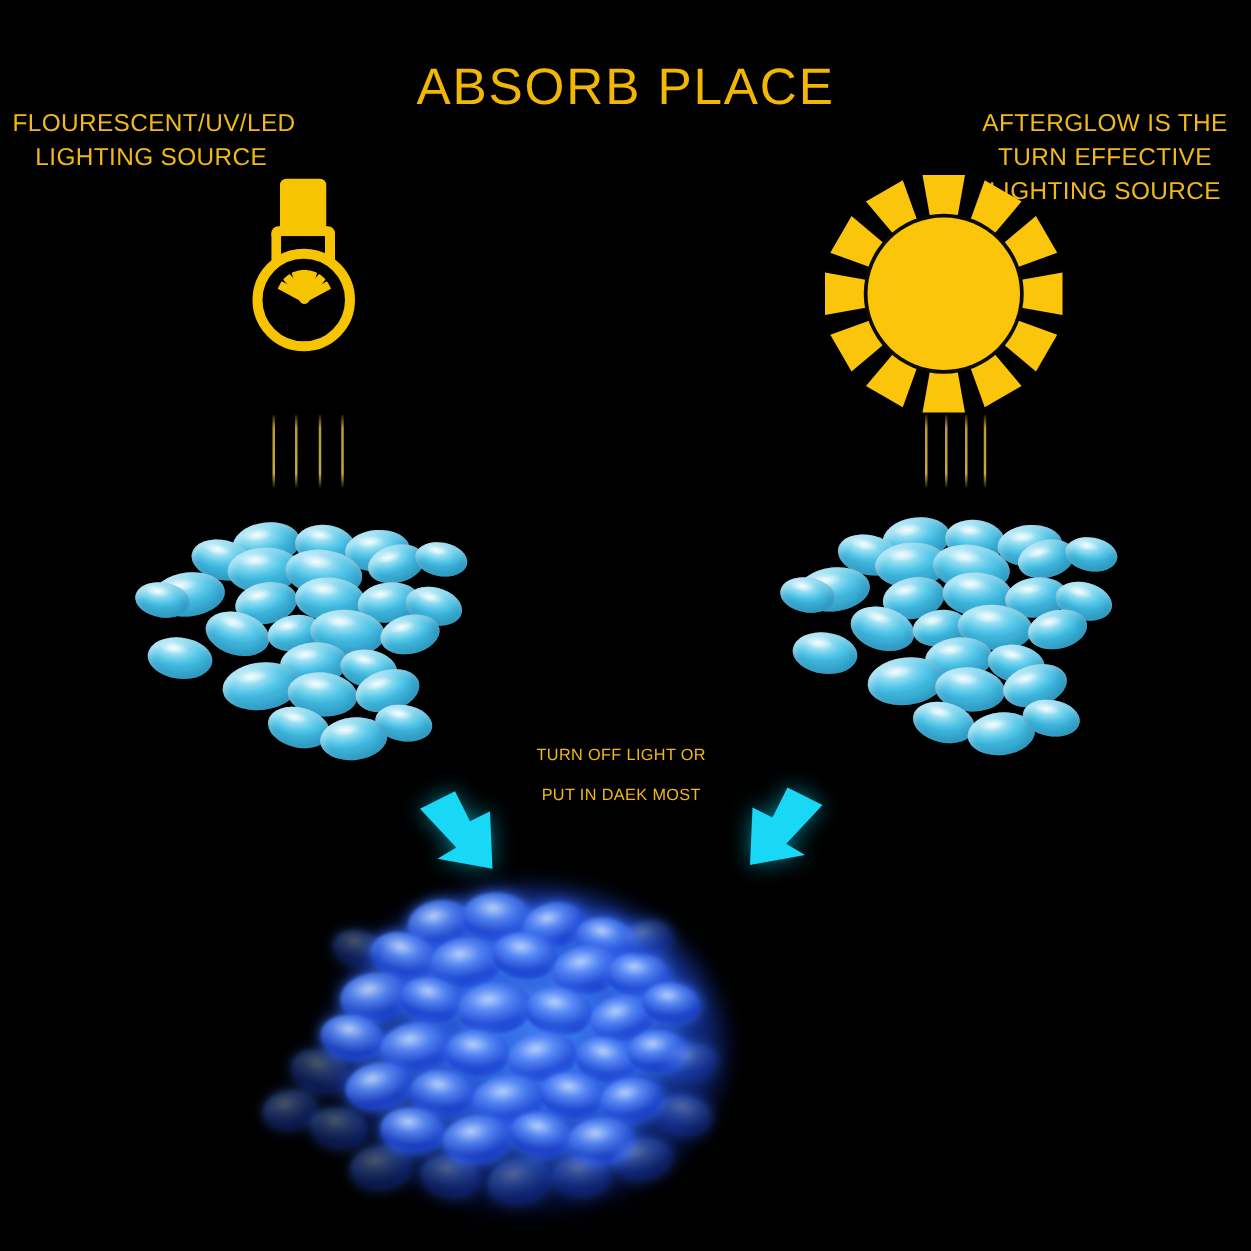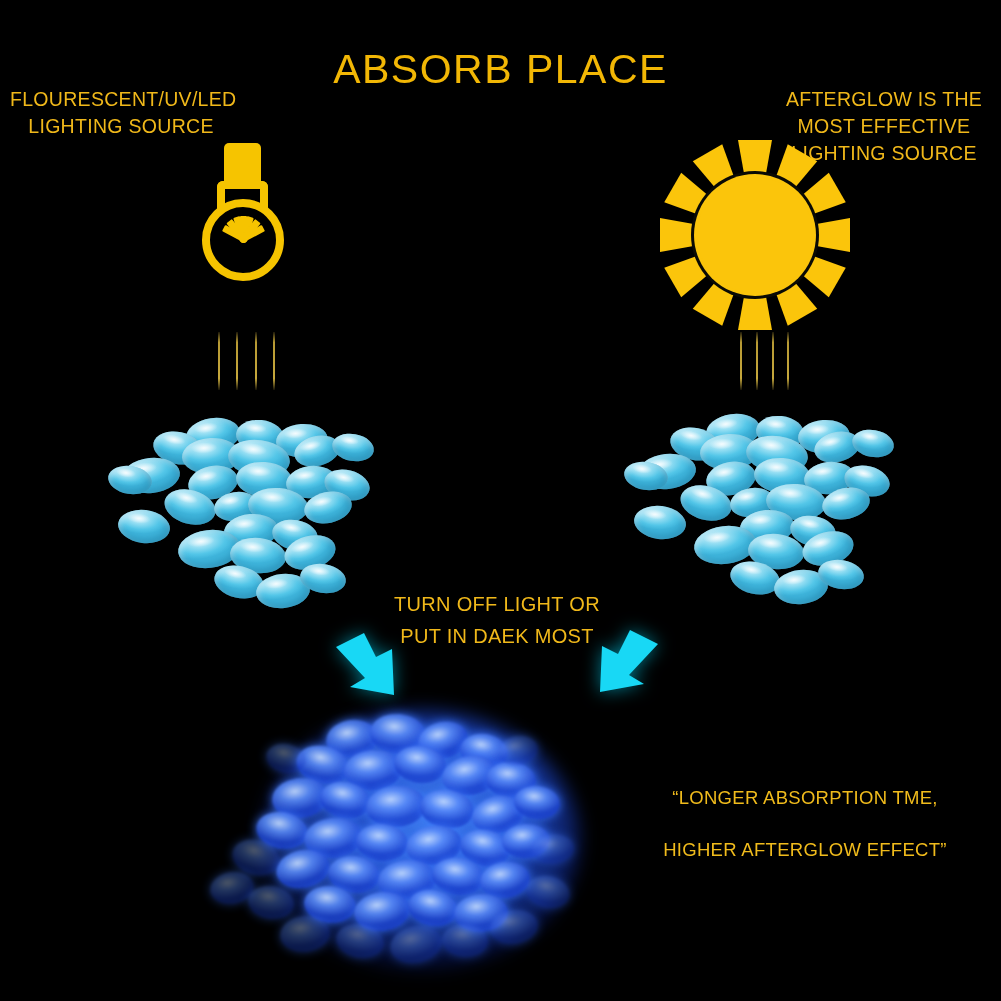--- a/index.html
+++ b/index.html
@@ -50,21 +50,21 @@
     right: 6px;
     top: 86px;
     width: 222px;
     text-align: center;
   }
   #caption-middle {
     left: 352px;
     top: 588px;
     width: 290px;
     text-align: center;
-    font-size: 20px;
+    font-size: 13px;
     line-height: 32px;
   }
   #quote {
     left: 640px;
     top: 772px;
     width: 330px;
     text-align: center;
     font-size: 18.5px;
     line-height: 52px;
     color: #f0bb1c;
@@ -237,21 +237,21 @@
 
   <div class="txt" id="title">ABSORB PLACE</div>
 
   <div class="txt caption" id="caption-left">
     <span class="l">FLOURESCENT/UV/LED</span>
     <span class="l">LIGHTING SOURCE</span>
   </div>
 
   <div class="txt caption" id="caption-right">
     <span class="l">AFTERGLOW IS THE</span>
-    <span class="l">MOST EFFECTIVE</span>
+    <span class="l">TURN EFFECTIVE</span>
     <span class="l">LIGHTING SOURCE</span>
   </div>
 
   <div id="bulb">
     <div class="cap"></div>
     <div class="neck"></div>
     <div class="globe"></div>
     <div class="ray" style="transform:rotate(118deg)"></div>
     <div class="ray" style="transform:rotate(140deg)"></div>
     <div class="ray" style="transform:rotate(162deg)"></div>
@@ -409,18 +409,14 @@
     <div class="gstone dim" style="left:156px; top:224px; width:48px; height:34px; transform:rotate(10deg)"></div>
     <div class="gstone dim" style="left:210px; top:226px; width:52px; height:37px; transform:rotate(-12deg)"></div>
     <div class="gstone dim" style="left:262px; top:224px; width:46px; height:33px; transform:rotate(5deg)"></div>
     <div class="gstone dim" style="left:310px; top:210px; width:48px; height:34px; transform:rotate(-8deg)"></div>
     <div class="gstone dim" style="left:346px; top:176px; width:44px; height:32px; transform:rotate(13deg)"></div>
     <div class="gstone dim" style="left:352px; top:134px; width:42px; height:30px; transform:rotate(-5deg)"></div>
     <div class="gstone dim" style="left:86px;  top:44px;  width:40px; height:29px; transform:rotate(12deg)"></div>
     <div class="gstone dim" style="left:318px; top:36px;  width:40px; height:29px; transform:rotate(-10deg)"></div>
   </div>
 
-  <div class="txt" id="quote">
-    <span class="l">“LONGER ABSORPTION TME,</span>
-    <span class="l">HIGHER AFTERGLOW EFFECT”</span>
-  </div>
 
 </div>
 
 </body></html>

